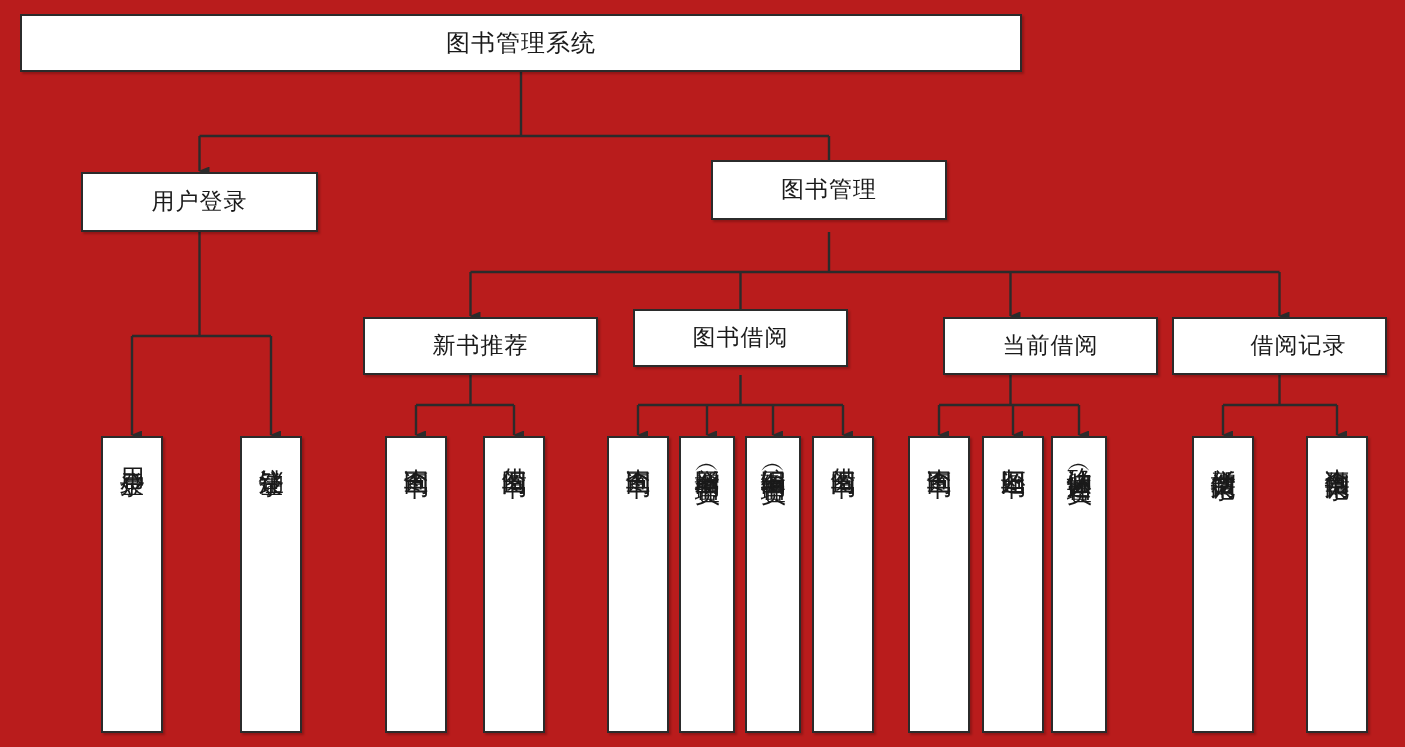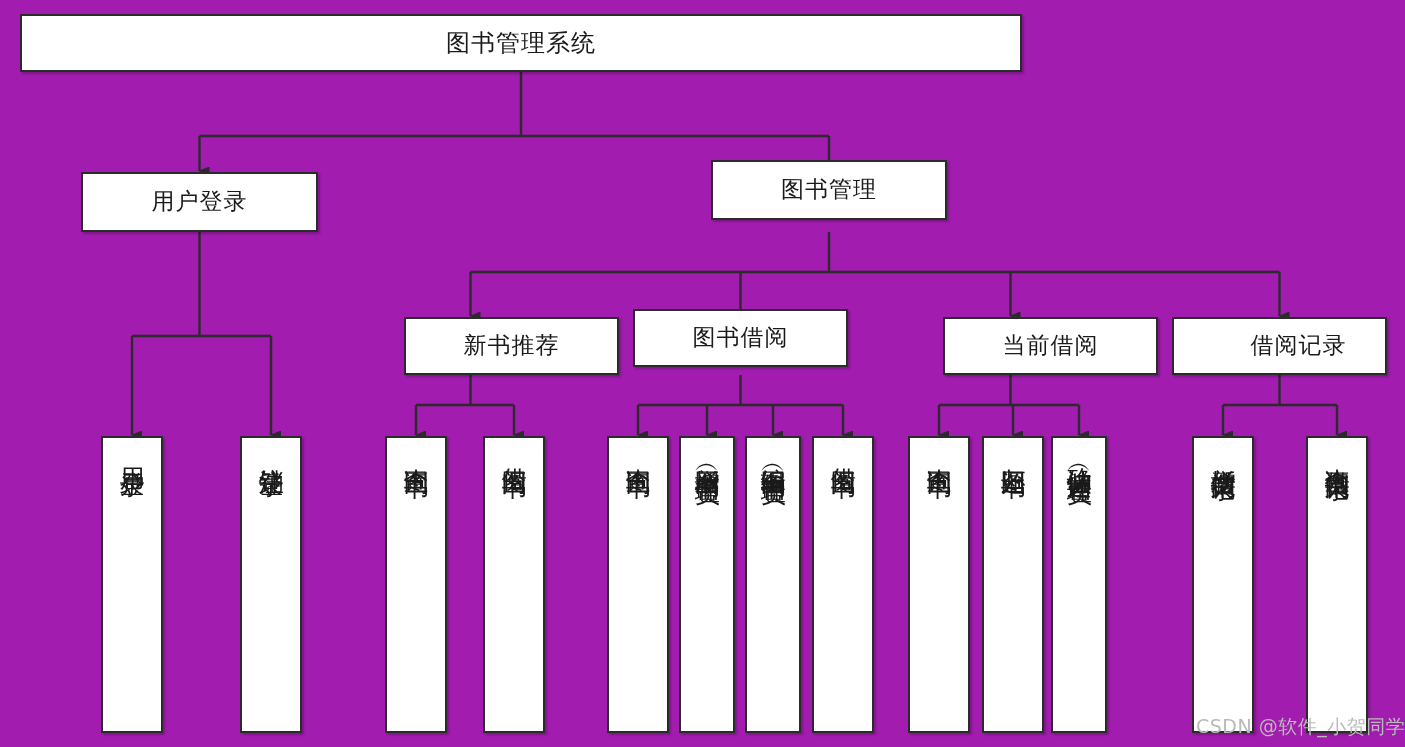--- a/index.html
+++ b/index.html
@@ -7,21 +7,21 @@
     padding: 0;
     background: #ffffff;
   }
   body {
     font-family: "DejaVu Sans", "Liberation Sans", sans-serif;
   }
   #canvas {
     position: relative;
     width: 1405px;
     height: 747px;
-    background: #a21caf;
+    background: #b91c1c;
     overflow: hidden;
   }
   #edges {
     position: absolute;
     left: 0;
     top: 0;
     width: 1405px;
     height: 747px;
     pointer-events: none;
   }
@@ -116,21 +116,21 @@
   <div id="nodes">
       <div class="node horiz root" style="left: 20px; top: 14px; width: 1002px; height: 58px;">
         <span class="label">图书管理系统</span>
       </div>
       <div class="node horiz" style="left: 81px; top: 172px; width: 237px; height: 60px;">
         <span class="label">用户登录</span>
       </div>
       <div class="node horiz" style="left: 711px; top: 160px; width: 236px; height: 60px;">
         <span class="label">图书管理</span>
       </div>
-      <div class="node horiz" style="left: 363px; top: 317px; width: 215px; height: 58px; margin-left: 41px;">
+      <div class="node horiz" style="left: 363px; top: 317px; width: 235px; height: 58px;">
         <span class="label">新书推荐</span>
       </div>
       <div class="node horiz" style="left: 633px; top: 309px; width: 215px; height: 58px;">
         <span class="label">图书借阅</span>
       </div>
       <div class="node horiz" style="left: 903px; top: 317px; width: 215px; height: 58px; margin-left: 40px;">
         <span class="label">当前借阅</span>
       </div>
       <div class="node horiz" style="left: 1172px; top: 317px; width: 215px; height: 58px; padding-left: 38px;">
         <span class="label">借阅记录</span>
@@ -169,14 +169,13 @@
         <span class="label">确认归还（管理员）</span>
       </div>
       <div class="node vert" style="left: 1192px; top: 436px; width: 62px; height: 297px;">
         <span class="label">新增借阅记录</span>
       </div>
       <div class="node vert" style="left: 1306px; top: 436px; width: 62px; height: 297px;">
         <span class="label">查询借阅记录</span>
       </div>
     </div>
 
-  <div class="watermark" style="left:1196px; top:714px;">CSDN @软件_小贺同学</div>
 </div>
 
 </body></html>

